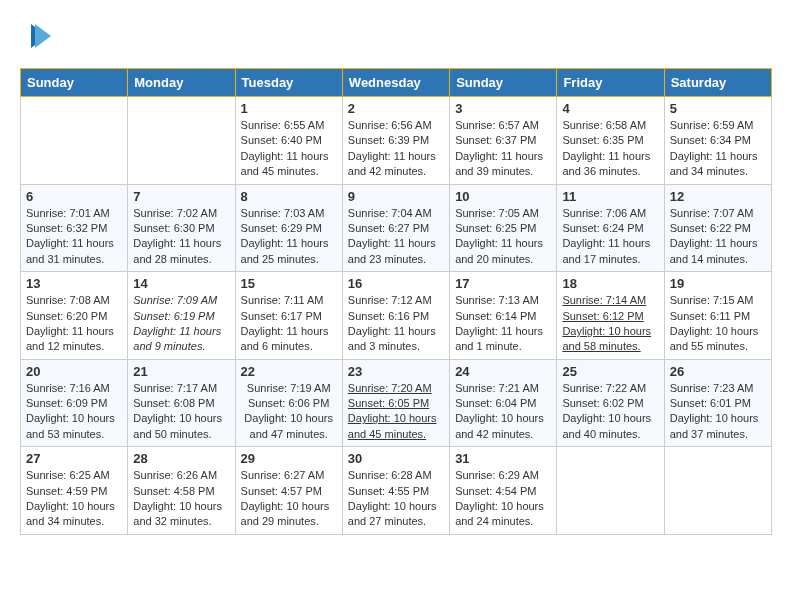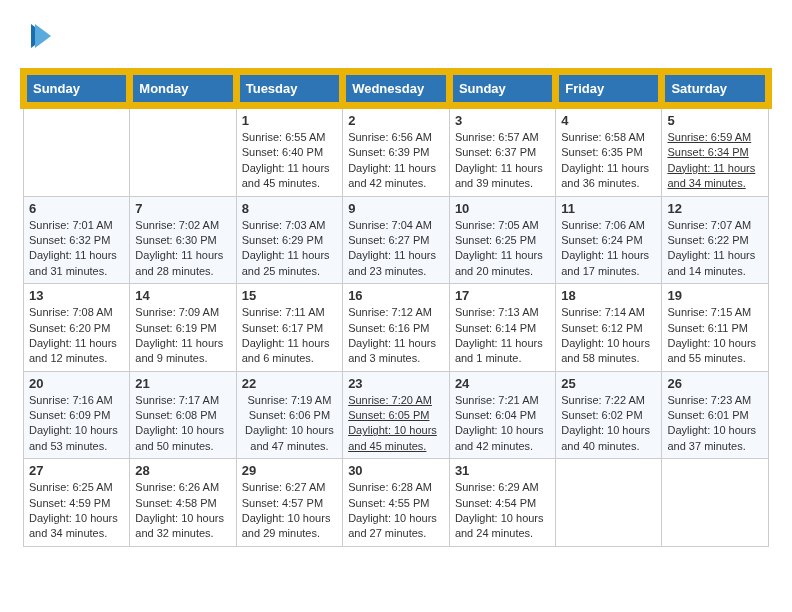--- a/index.html
+++ b/index.html
@@ -37,21 +37,21 @@
       border-collapse: collapse;
       font-size: 11px;
     }
     .calendar thead th {
       background-color: #2e75b6;
       color: white;
       text-align: left;
       padding: 6px 6px;
       font-size: 13px;
       font-weight: bold;
-      border: 7px solid #eab308;
+      border: 1px solid #eab308;
     }
     .calendar tbody td {
       border: 1px solid #ccc;
       vertical-align: top;
       padding: 4px 5px;
       width: 107px;
       min-height: 70px;
       background: #fff;
     }
     .calendar tbody tr:nth-child(even) td {
@@ -126,21 +126,21 @@
 Daylight: 11 hours and 39 minutes.</div>
         </td>
         <td>
           <span class="day-number">4</span>
           <div class="day-info" style="white-space: pre-line;">Sunrise: 6:58 AM
 Sunset: 6:35 PM
 Daylight: 11 hours and 36 minutes.</div>
         </td>
         <td>
           <span class="day-number">5</span>
-          <div class="day-info" style="white-space: pre-line; text-decoration: underline;">Sunrise: 6:59 AM
+          <div class="day-info" style="white-space: pre-line;">Sunrise: 6:59 AM
 Sunset: 6:34 PM
 Daylight: 11 hours and 34 minutes.</div>
         </td>
       </tr>
       <tr>
         <td>
           <span class="day-number">6</span>
           <div class="day-info" style="white-space: pre-line;">Sunrise: 7:01 AM
 Sunset: 6:32 PM
 Daylight: 11 hours and 31 minutes.</div>
@@ -184,21 +184,21 @@
       </tr>
       <tr>
         <td>
           <span class="day-number">13</span>
           <div class="day-info" style="white-space: pre-line;">Sunrise: 7:08 AM
 Sunset: 6:20 PM
 Daylight: 11 hours and 12 minutes.</div>
         </td>
         <td>
           <span class="day-number">14</span>
-          <div class="day-info" style="white-space: pre-line;">Sunrise: 7:09 AM
+          <div class="day-info" style="white-space: pre-line; font-style: italic;">Sunrise: 7:09 AM
 Sunset: 6:19 PM
 Daylight: 11 hours and 9 minutes.</div>
         </td>
         <td>
           <span class="day-number">15</span>
           <div class="day-info" style="white-space: pre-line;">Sunrise: 7:11 AM
 Sunset: 6:17 PM
 Daylight: 11 hours and 6 minutes.</div>
         </td>
         <td>
@@ -208,21 +208,21 @@
 Daylight: 11 hours and 3 minutes.</div>
         </td>
         <td>
           <span class="day-number">17</span>
           <div class="day-info" style="white-space: pre-line;">Sunrise: 7:13 AM
 Sunset: 6:14 PM
 Daylight: 11 hours and 1 minute.</div>
         </td>
         <td>
           <span class="day-number">18</span>
-          <div class="day-info" style="white-space: pre-line;">Sunrise: 7:14 AM
+          <div class="day-info" style="white-space: pre-line; text-decoration: underline;">Sunrise: 7:14 AM
 Sunset: 6:12 PM
 Daylight: 10 hours and 58 minutes.</div>
         </td>
         <td>
           <span class="day-number">19</span>
           <div class="day-info" style="white-space: pre-line;">Sunrise: 7:15 AM
 Sunset: 6:11 PM
 Daylight: 10 hours and 55 minutes.</div>
         </td>
       </tr>

